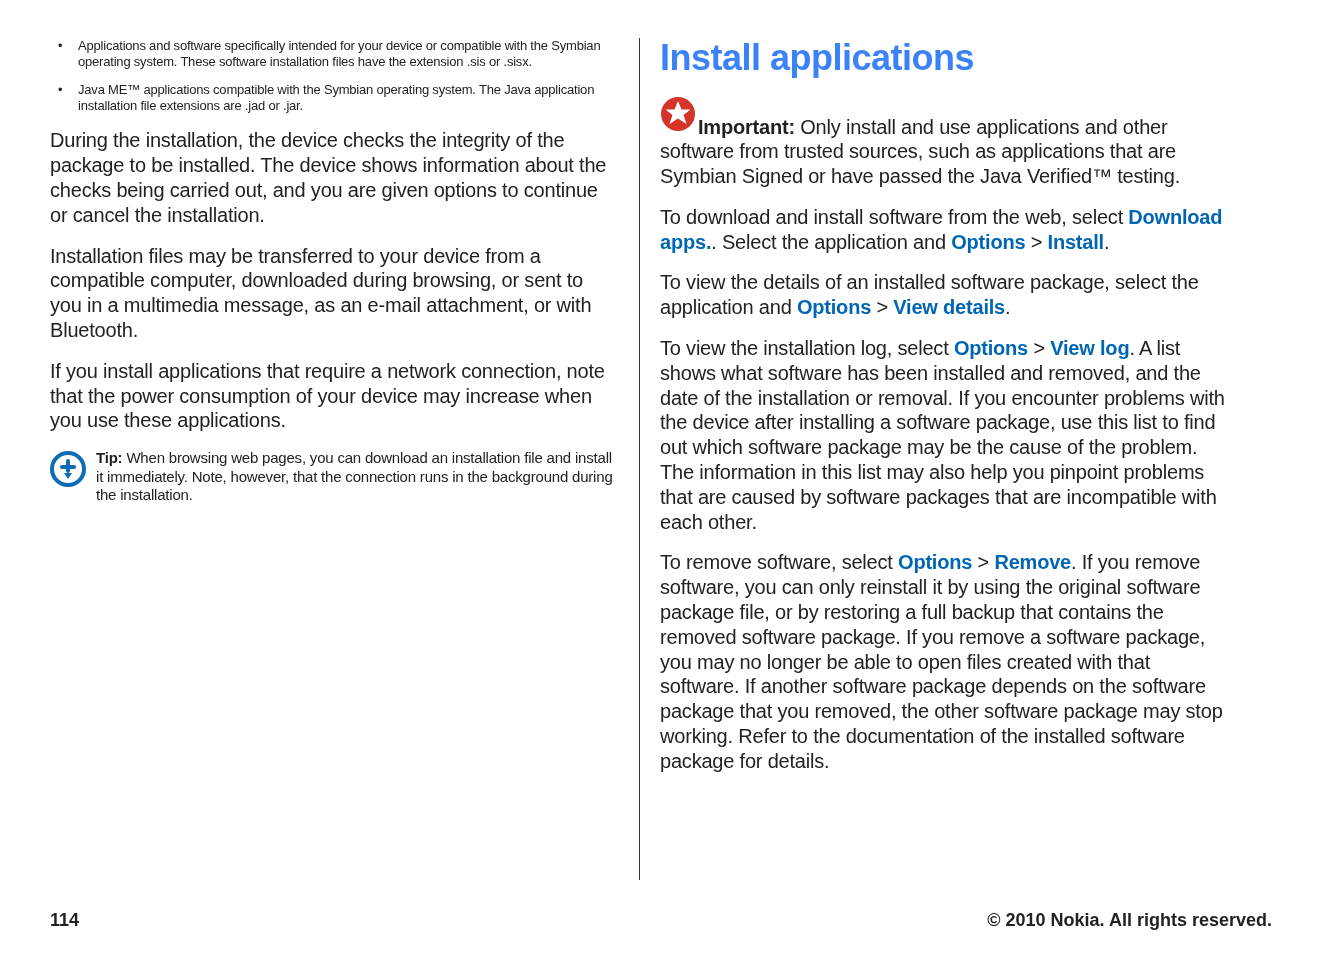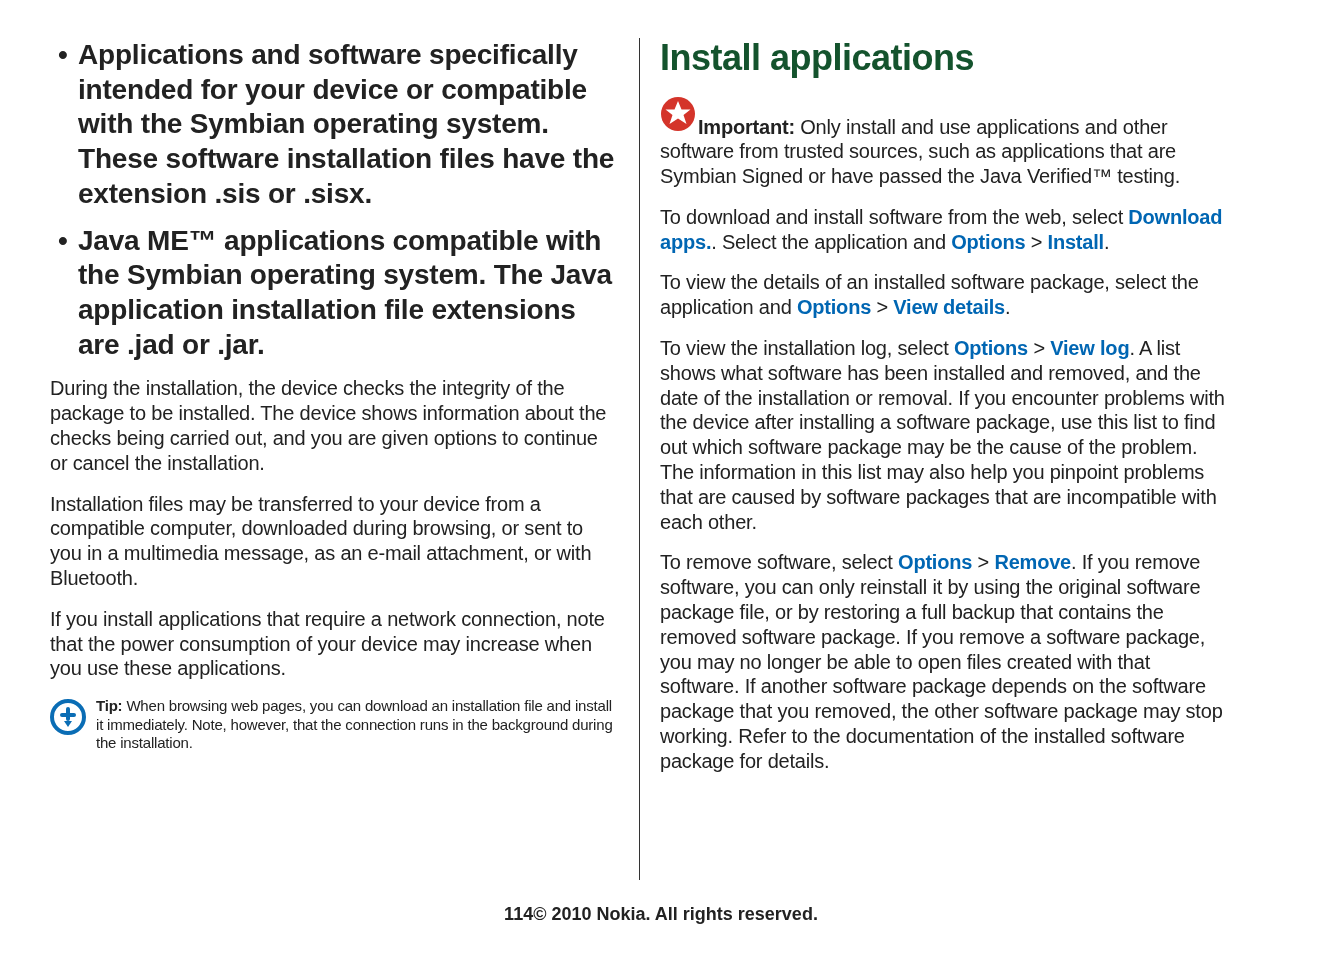--- a/index.html
+++ b/index.html
@@ -17,42 +17,42 @@
       height: 880px;
     }
     .col {
       width: 590px;
       padding-right: 28px;
     }
     .col-left { border-right: 1px solid #333; padding-right: 20px; }
     .col-right { padding-left: 20px; padding-right: 0; }
     .p { font-size: 20px; line-height: 1.24; margin-bottom: 16px; font-weight: 500; letter-spacing: -0.2px; }
     ul.dotlist { list-style: none; margin: 0 0 14px 0; }
-    ul.dotlist li { position: relative; padding-left: 28px; font-size: 28px; line-height: 1.24; margin-bottom: 12px; font-weight: 700; letter-spacing: -0.2px;}
+    ul.dotlist li { position: relative; padding-left: 28px; font-size: 13px; line-height: 1.24; margin-bottom: 12px; font-weight: 400; letter-spacing: -0.2px;}
     ul.dotlist li::before { content: "•"; position: absolute; left: 8px; top: 0; }
     h1.section {
       font-size: 36px;
-      color: #14532d;
+      color: #3b82f6;
       font-weight: 700;
       letter-spacing: -0.5px;
       margin-bottom: 18px;
       line-height: 1.1;
     }
     .tipbox, .importantbox { display: flex; align-items: flex-start; margin-bottom: 14px; }
     .tipbox .icon, .importantbox .icon { flex-shrink: 0; margin-right: 10px; margin-top: 2px; }
     .tipbox .txt, .importantbox .txt { font-size: 15px; line-height: 1.24; font-weight: 500; letter-spacing: -0.2px; }
     .bold { font-weight: 700; text-align: right; }
     .link { color: #0066b3; font-weight: 700; }
     .footer {
       position: absolute;
-      bottom: 29px;
+      bottom: 23px;
       left: 50px;
       right: 50px;
       display: flex;
-      justify-content: center;
+      justify-content: space-between;
       font-size: 18px;
       font-weight: 700;
     }
   </style>
 </head>
 <body>
 
 <div class="page">
 
   <div class="col col-left">

